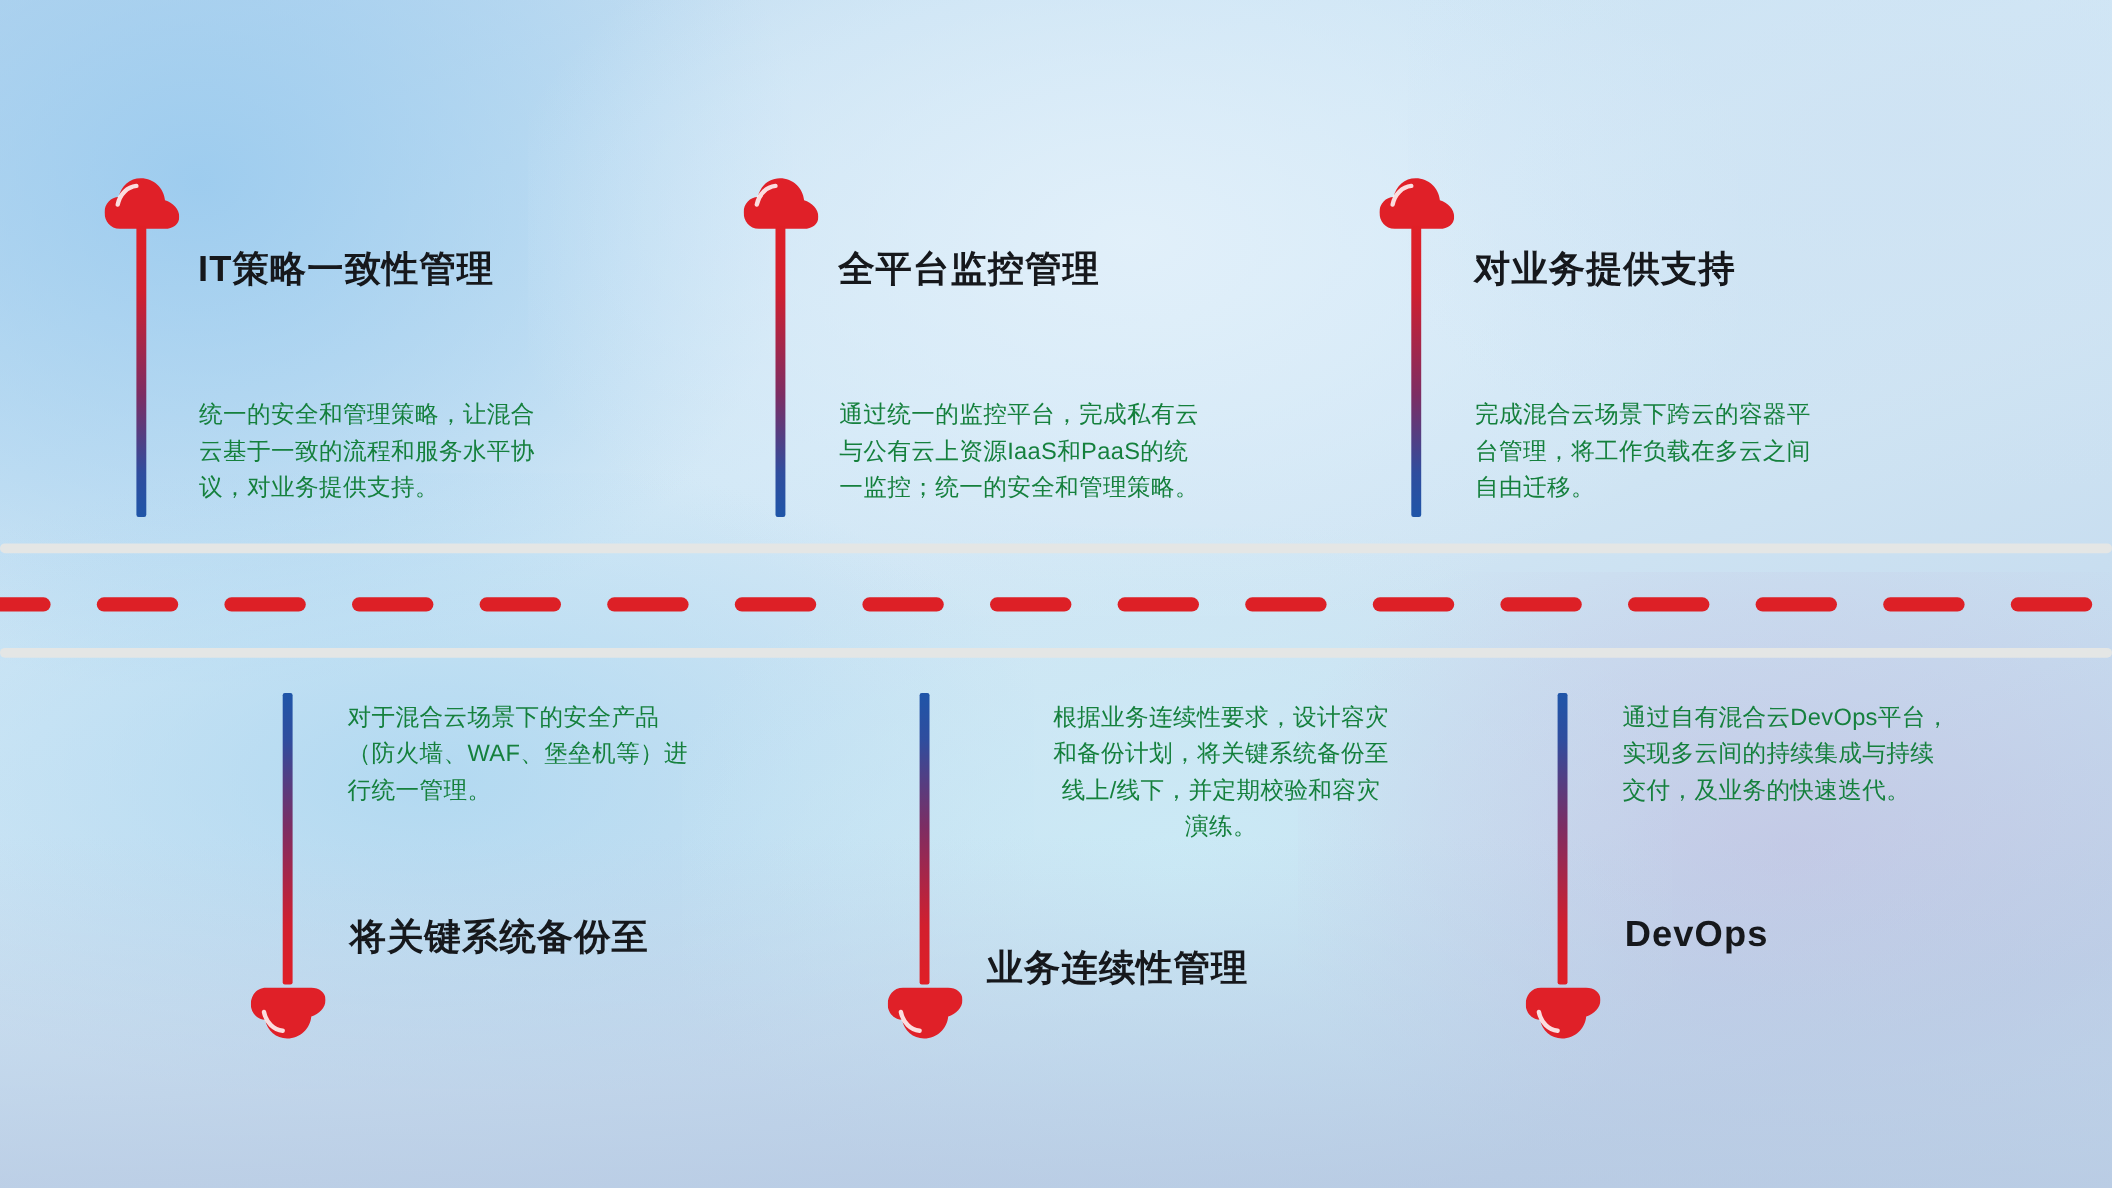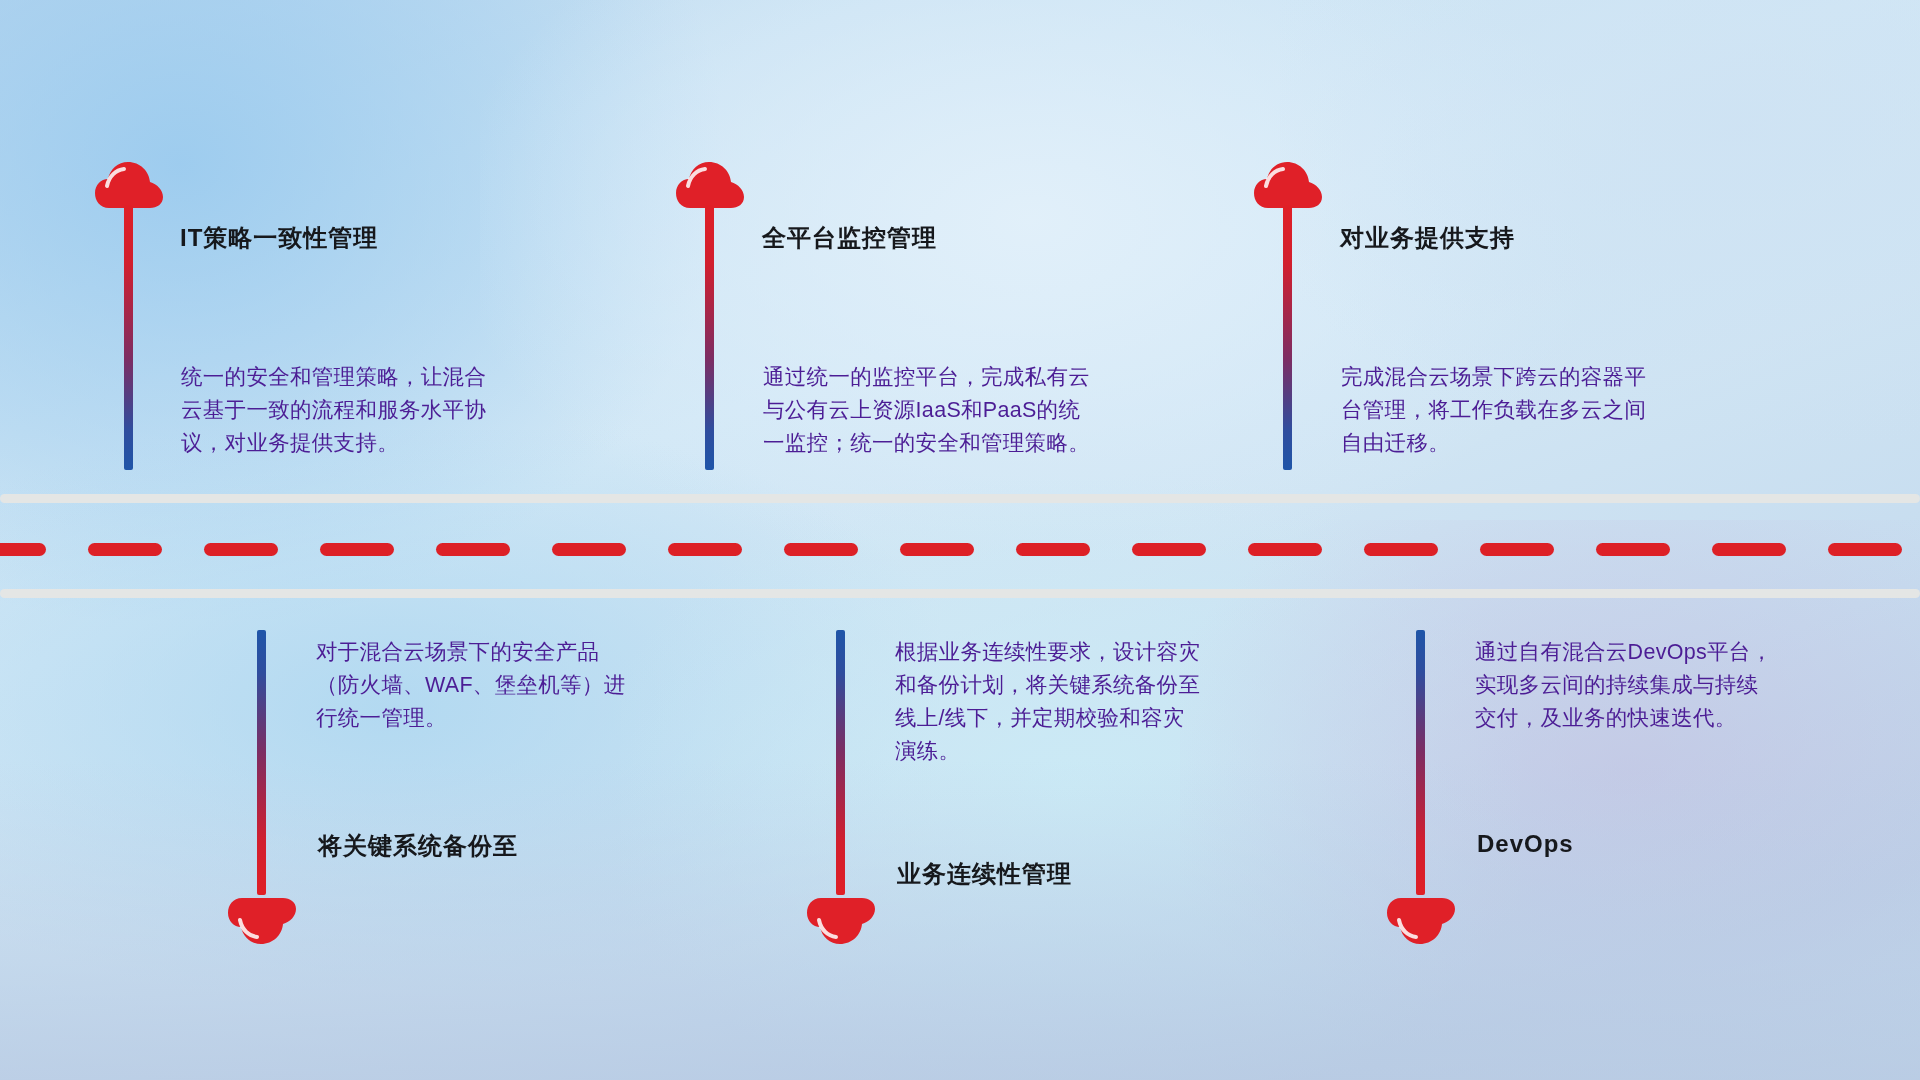--- a/index.html
+++ b/index.html
@@ -46,31 +46,31 @@
   .bar { position:absolute; width:9px; border-radius:2px; }
   .bar.down { background:linear-gradient(180deg,#e01f26 0%,#d21f2e 22%,#7d2d63 58%,#2f4d9e 85%,#1f55a8 100%); }
   .bar.up   { background:linear-gradient(180deg,#1f55a8 0%,#2f4d9e 16%,#7d2d63 46%,#d21f2e 80%,#e01f26 100%); }
 
   
   .cloud { position:absolute; width:68px; height:50px; }
   .cloud svg { display:block; width:68px; height:50px; }
 
   .title {
     position:absolute;
-    font-size:24px;
+    font-size:33px;
     font-weight:bold;
     color:#16181c;
     letter-spacing:1px;
     white-space:nowrap;
   }
   .body-text {
     position:absolute;
     font-size:21.5px;
     line-height:33px;
-    color:#4c1d95;
+    color:#15803d;
     letter-spacing:0.3px;
     white-space:pre-line;
   }
 </style>
 </head>
 <body>
 
 <div id="stage">
 
   <div class="bg-base"></div>
@@ -159,21 +159,21 @@
         <g transform="translate(0,50) scale(1,-1)">
           <path d="M14 48 C5 48 0 41 0 33 C0 25 6 19 13 19 C15 9 23 2 33 2 C45 2 54 11 55 22 C62 24 68 30 68 37 C68 44 62 48 55 48 Z" fill="#e02028"></path>
           <path d="M12 26 C14 16 21 10 29 9" stroke="#ffffff" stroke-width="4" stroke-linecap="round" fill="none" opacity="0.85"></path>
         </g>
       </svg>
     </div>
   </div>
 
   <div class="col">
     <div class="bar up" style="left:836px; top:630px; height:265px;"></div>
-    <div class="body-text" style="left:895px; top:636px; width:430px;">根据业务连续性要求，设计容灾
+    <div class="body-text" style="left:895px; top:636px; width:430px;text-align:center;">根据业务连续性要求，设计容灾
 和备份计划，将关键系统备份至
 线上/线下，并定期校验和容灾
 演练。</div>
     <div class="title" style="left:897px; top:858px;font-family:Liberation Mono, monospace;">业务连续性管理</div>
     <div class="cloud" style="left:807px; top:896px;">
       <svg viewBox="0 0 68 50" xmlns="http://www.w3.org/2000/svg">
         <g transform="translate(0,50) scale(1,-1)">
           <path d="M14 48 C5 48 0 41 0 33 C0 25 6 19 13 19 C15 9 23 2 33 2 C45 2 54 11 55 22 C62 24 68 30 68 37 C68 44 62 48 55 48 Z" fill="#e02028"></path>
           <path d="M12 26 C14 16 21 10 29 9" stroke="#ffffff" stroke-width="4" stroke-linecap="round" fill="none" opacity="0.85"></path>
         </g>

